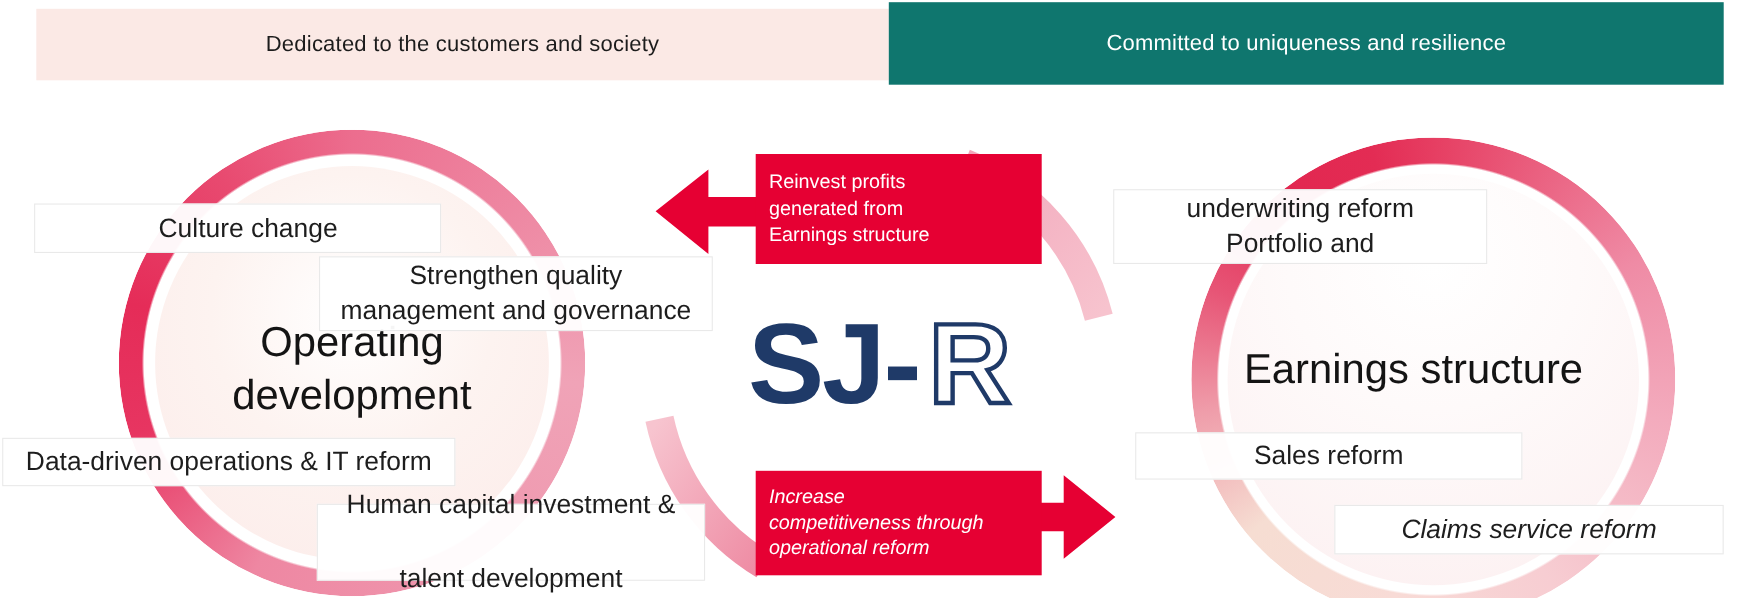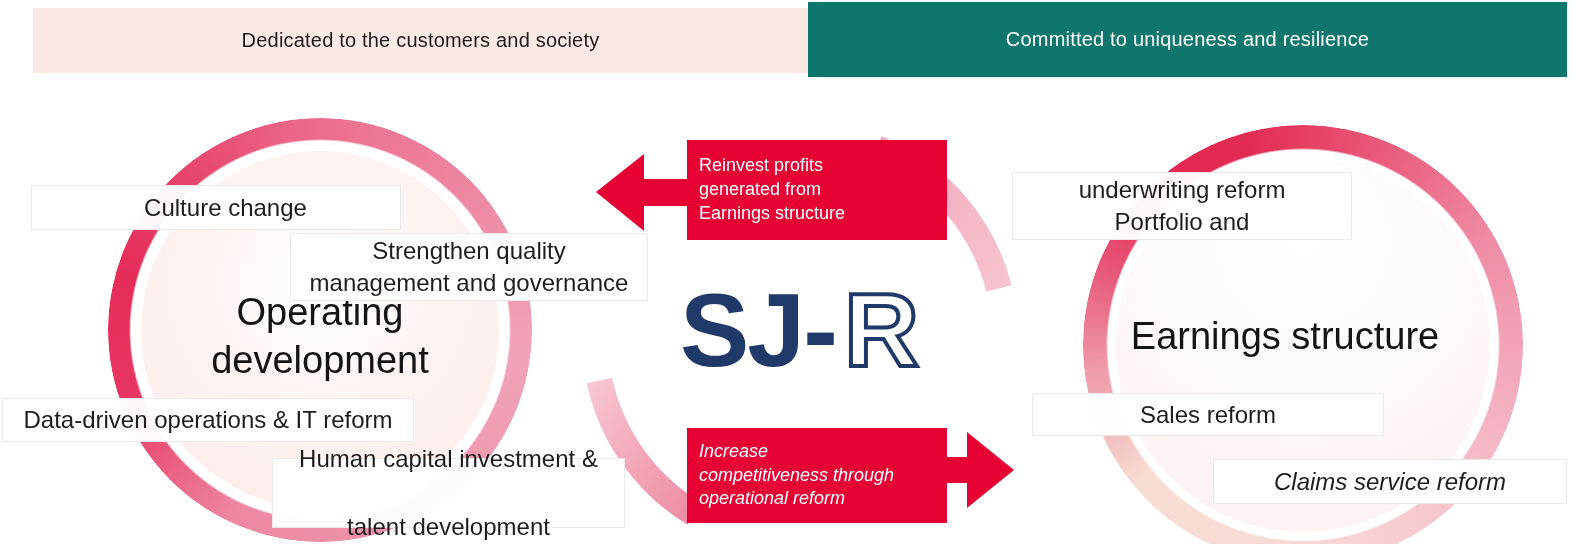--- a/index.html
+++ b/index.html
@@ -98,21 +98,21 @@
   <div class="chip" style="left:31px;top:185px;width:349px;height:43px;padding-left:19px;">
     <span>Culture change</span>
   </div>
   <div class="chip" style="left:290px;top:214px;width:356px;height:66px;margin-top:19px;">
     <span>Strengthen quality</span>
     <span>management and governance</span>
   </div>
   <div class="chip" style="left:2px;top:398px;width:410px;height:42px;">
     <span>Data-driven operations &amp; IT reform</span>
   </div>
-  <div class="chip" style="left:272px;top:458px;width:351px;height:68px;gap:36px;">
+  <div class="chip" style="left:288px;top:458px;width:351px;height:68px;gap:36px;">
     <span>Human capital investment &amp;</span>
     <span>talent development</span>
   </div>
 
   <div class="chip" style="left:1012px;top:172px;width:338px;height:66px;">
     <span>underwriting reform</span>
     <span>Portfolio and</span>
   </div>
   <div class="chip" style="left:1032px;top:393px;width:350px;height:41px;text-align:right;">
     <span>Sales reform</span>

